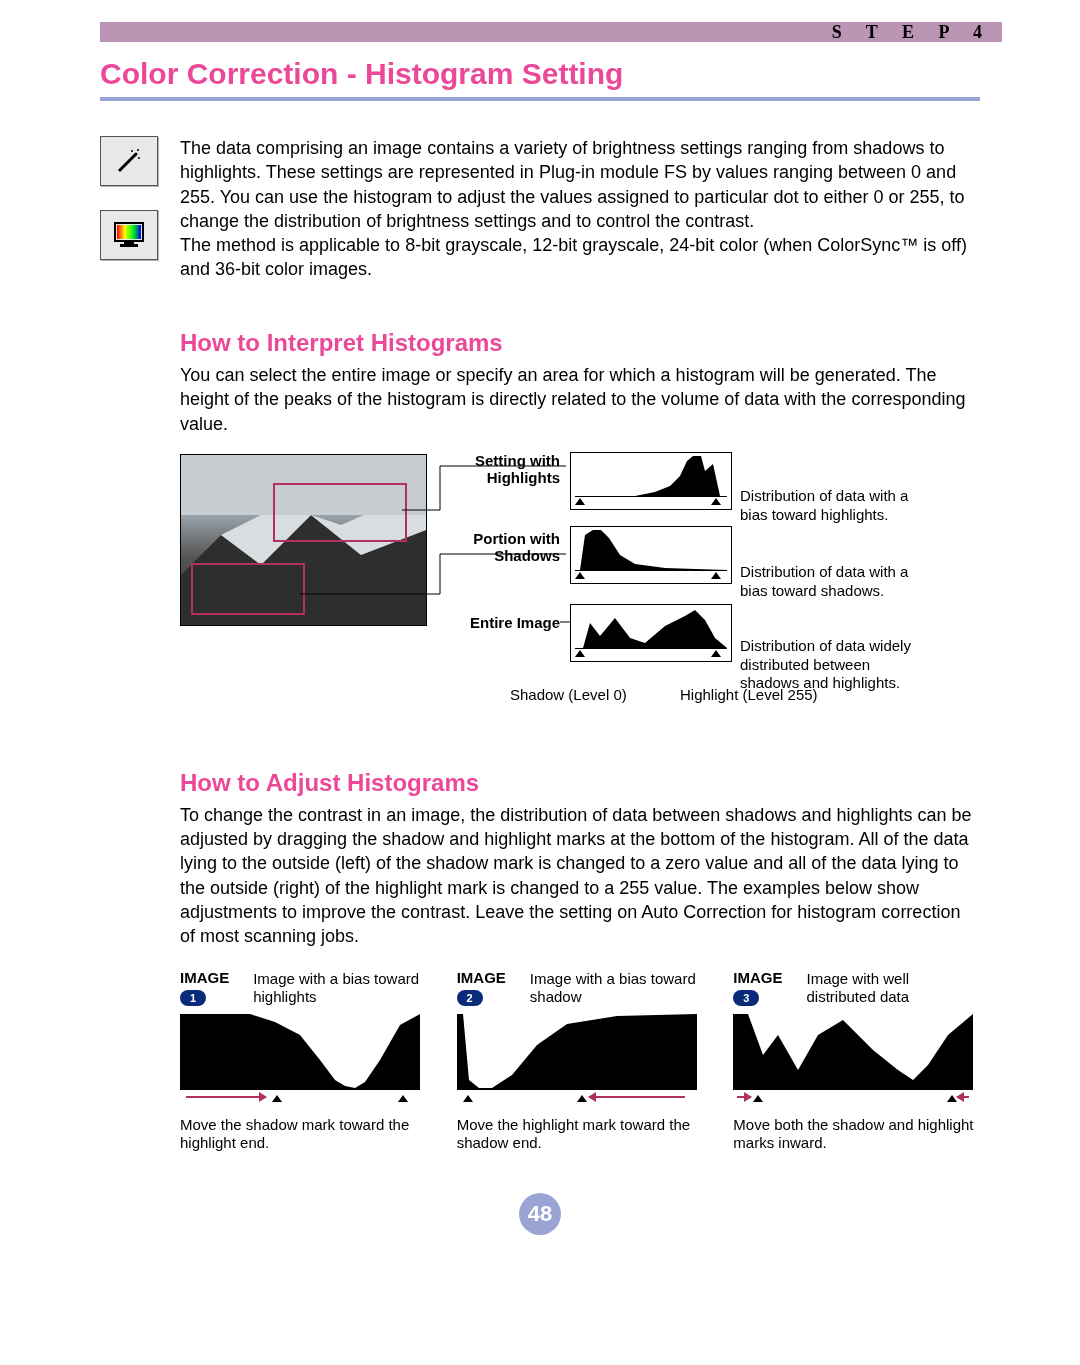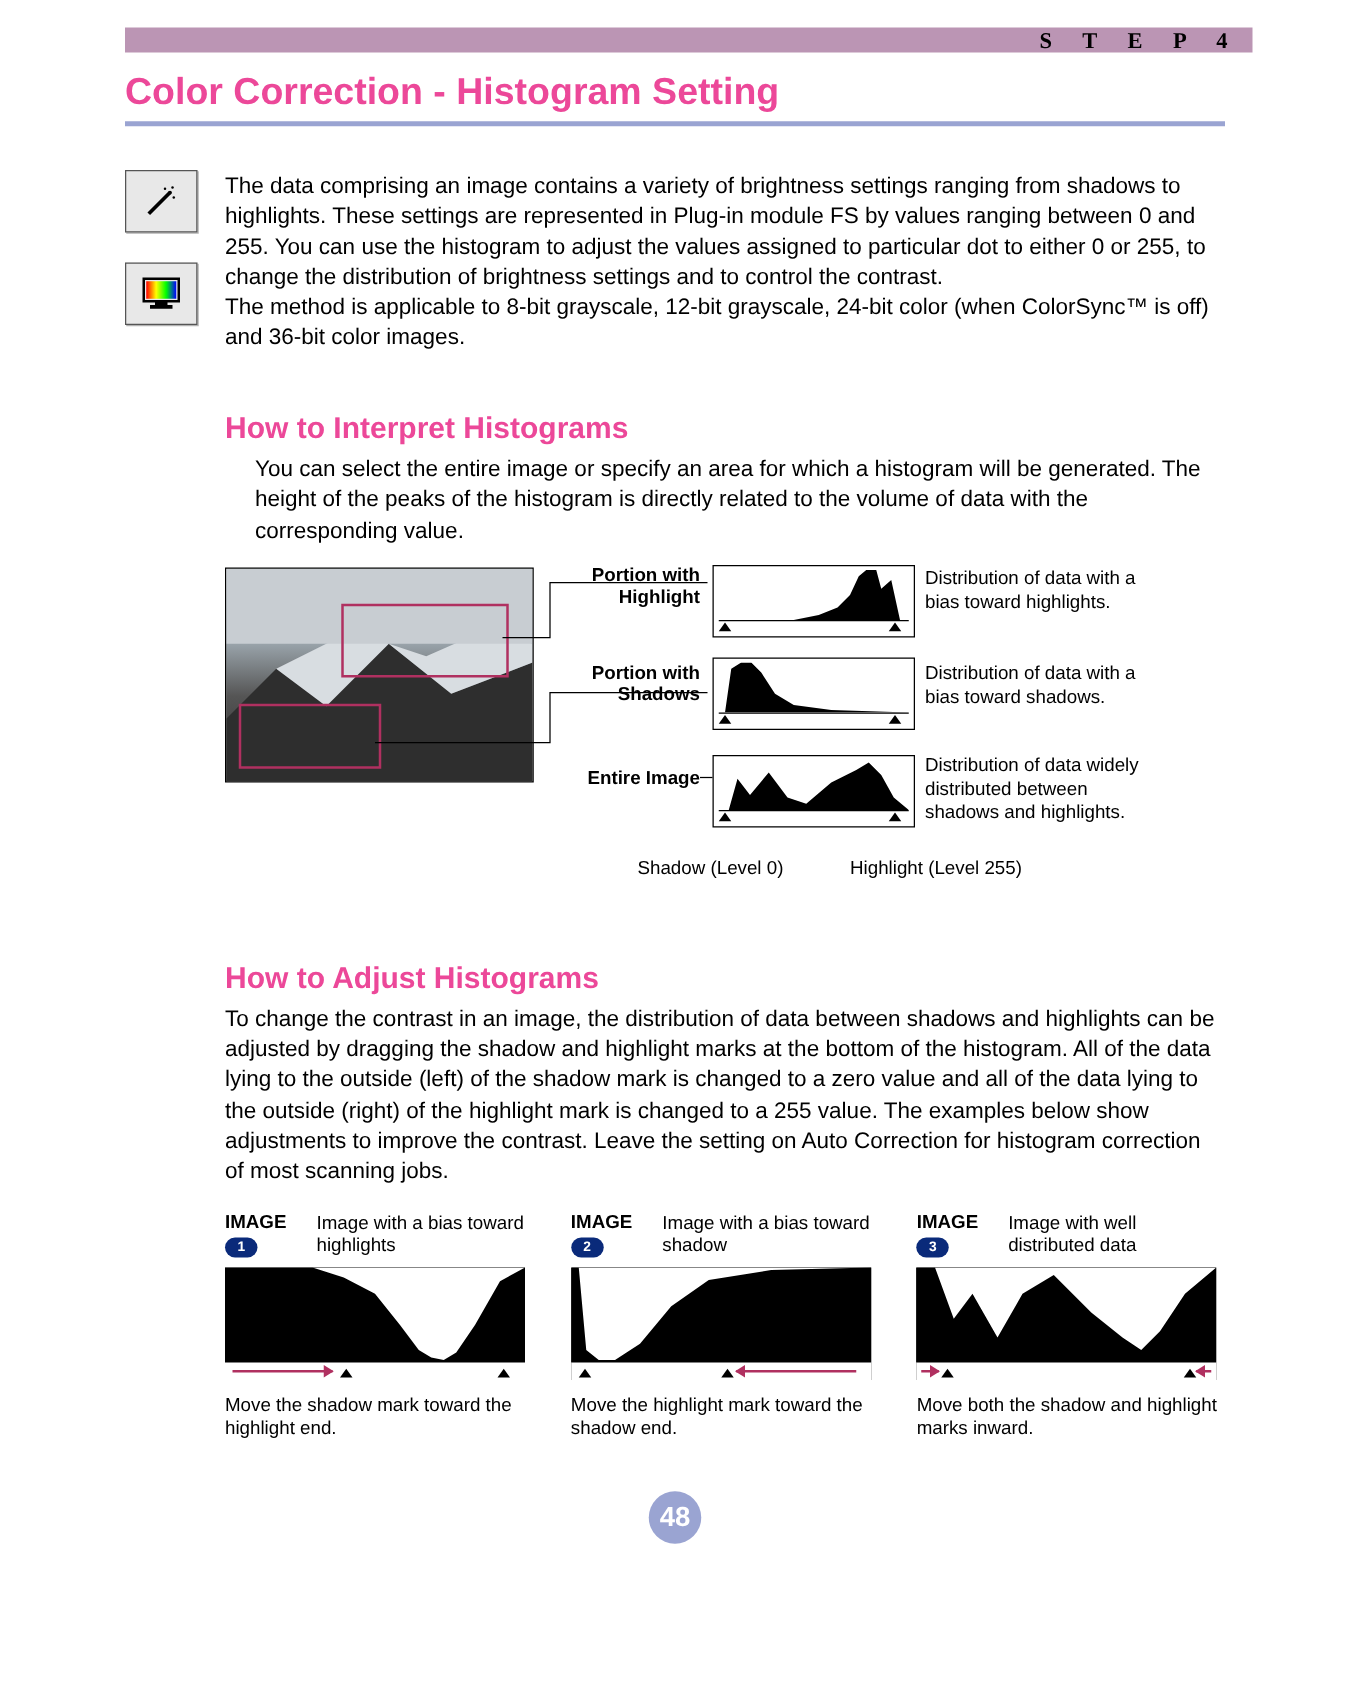--- a/index.html
+++ b/index.html
@@ -83,21 +83,20 @@
   .section-indent { padding-left: 80px; }
   .section h2 {
     font-size: 24px;
     font-weight: bold;
     color: #ec4899;
     margin: 0 0 6px 0;
   }
   .section-body {
     font-size: 18px;
     line-height: 1.35;
-    margin-left: 24px;
   }
   .section-body.noind { margin-left: 0; }
   .hist-fig {
     margin-top: 18px;
     position: relative;
     height: 260px;
   }
   .photo {
     position: absolute;
     left: 0;
@@ -131,20 +130,21 @@
     position:absolute; left:4px; right:4px; bottom:12px; height:1px; background:#000;
   }
   .mini-hist .tick {
     position:absolute; bottom:4px; width:0;height:0;border-left:5px solid transparent;border-right:5px solid transparent;border-bottom:7px solid #000;
   }
   .desc-right {
     position: absolute;
     font-size: 15px;
     line-height: 1.25;
     width: 190px;
+    margin-top: 33px;
   }
   .axis-label {
     position:absolute;
     font-size:15px;
   }
   .adjust-row {
     display:flex;
     gap: 30px;
     margin-top: 20px;
   }
@@ -258,21 +258,21 @@
         <div class="photo">
           <svg width="245" height="170" style="position:absolute;left:0;top:0">
             <polygon points="0,120 40,80 80,110 130,60 180,100 245,75 245,170 0,170" fill="#2e2e2e"></polygon>
             <polygon points="50,75 100,50 160,70 210,48 245,60 245,75 180,100 130,60 80,110 40,80" fill="#d8dde1"></polygon>
             <rect x="0" y="0" width="245" height="60" fill="#c8cdd2"></rect>
           </svg>
           <div class="hl-box" style="left:92px;top:28px;width:130px;height:55px"></div>
           <div class="hl-box" style="left:10px;top:108px;width:110px;height:48px"></div>
         </div>
 
-        <div class="row-label" style="left:250px;top:-2px"><span>Portion with Highlight</span></div>
+        <div class="row-label" style="left:250px;top:-2px"><span>Setting with Highlights</span></div>
         <div class="row-label" style="left:250px;top:76px"><span>Portion with Shadows</span></div>
         <div class="row-label" style="left:250px;top:160px"><span>Entire Image</span></div>
 
         <div class="mini-hist" style="left:390px;top:-2px">
           <svg class="bars" width="152" height="40" viewBox="0 0 152 40" preserveAspectRatio="none">
             <polygon points="0,40 60,40 80,36 95,30 105,20 112,5 118,0 126,0 130,15 138,8 145,40 152,40" fill="#000"></polygon>
           </svg>
           <div class="baseline"></div>
           <div class="tick" style="left:4px"></div>
             <div class="tick" style="left:140px"></div>

